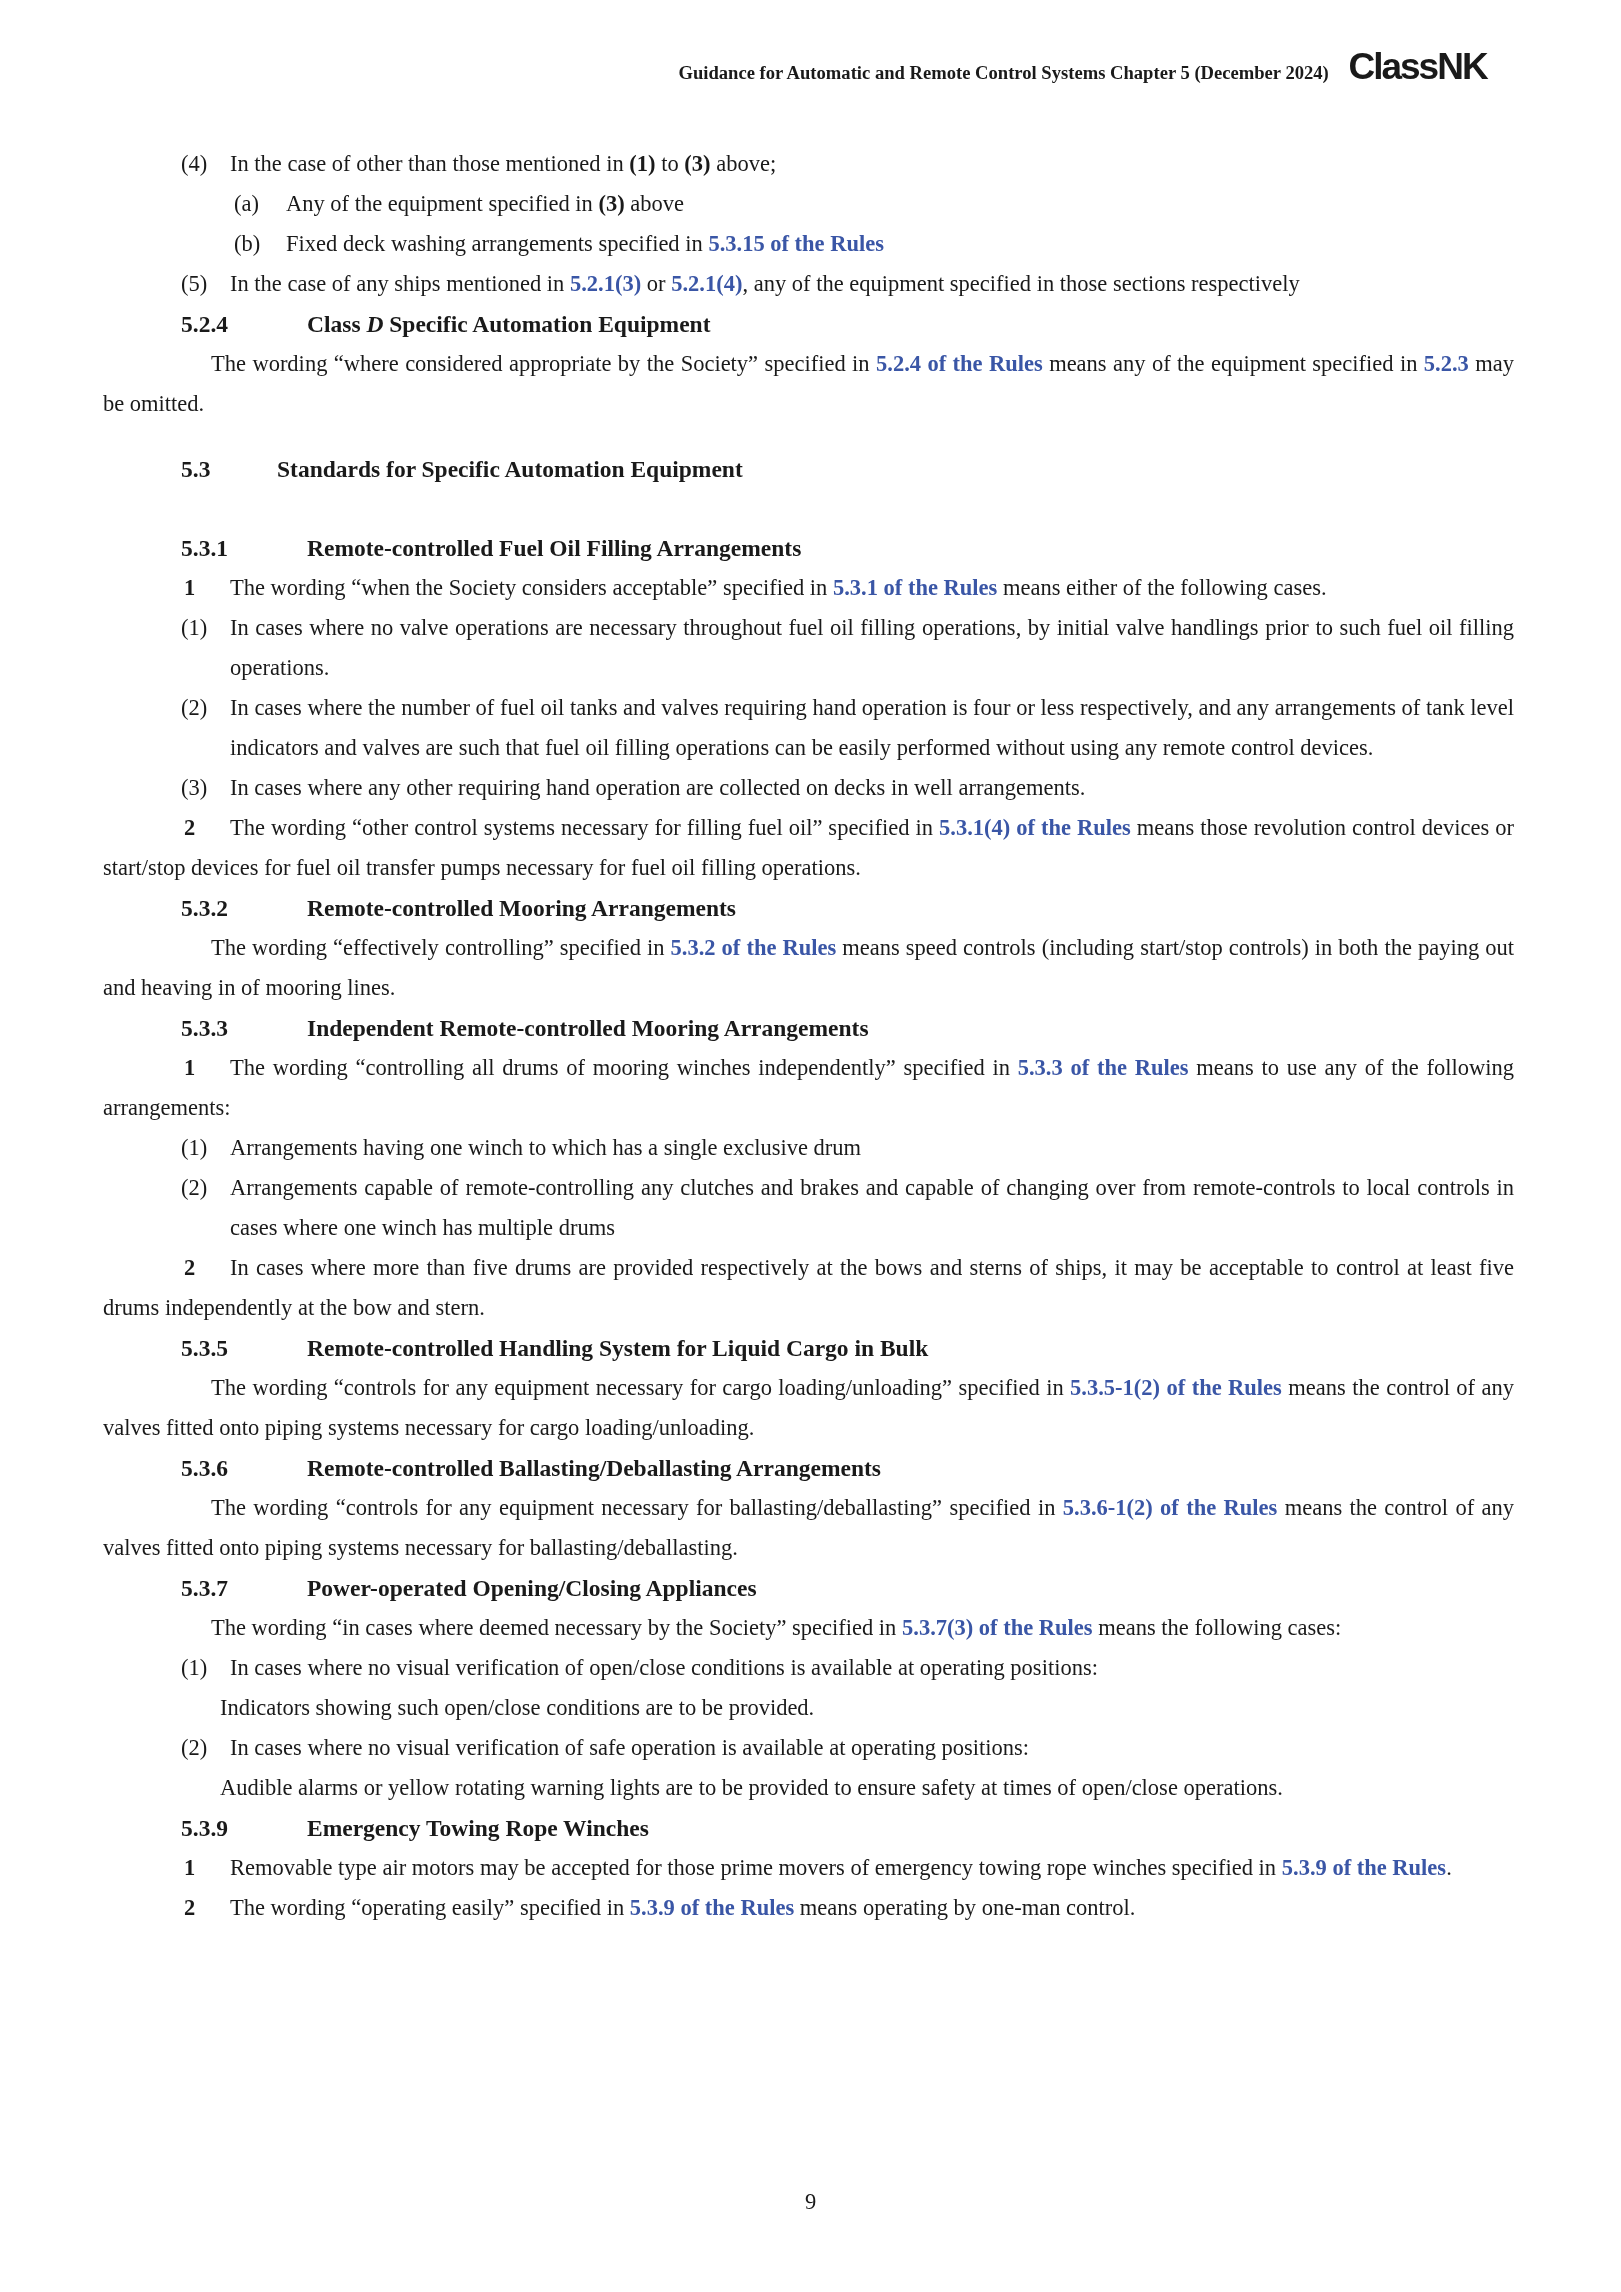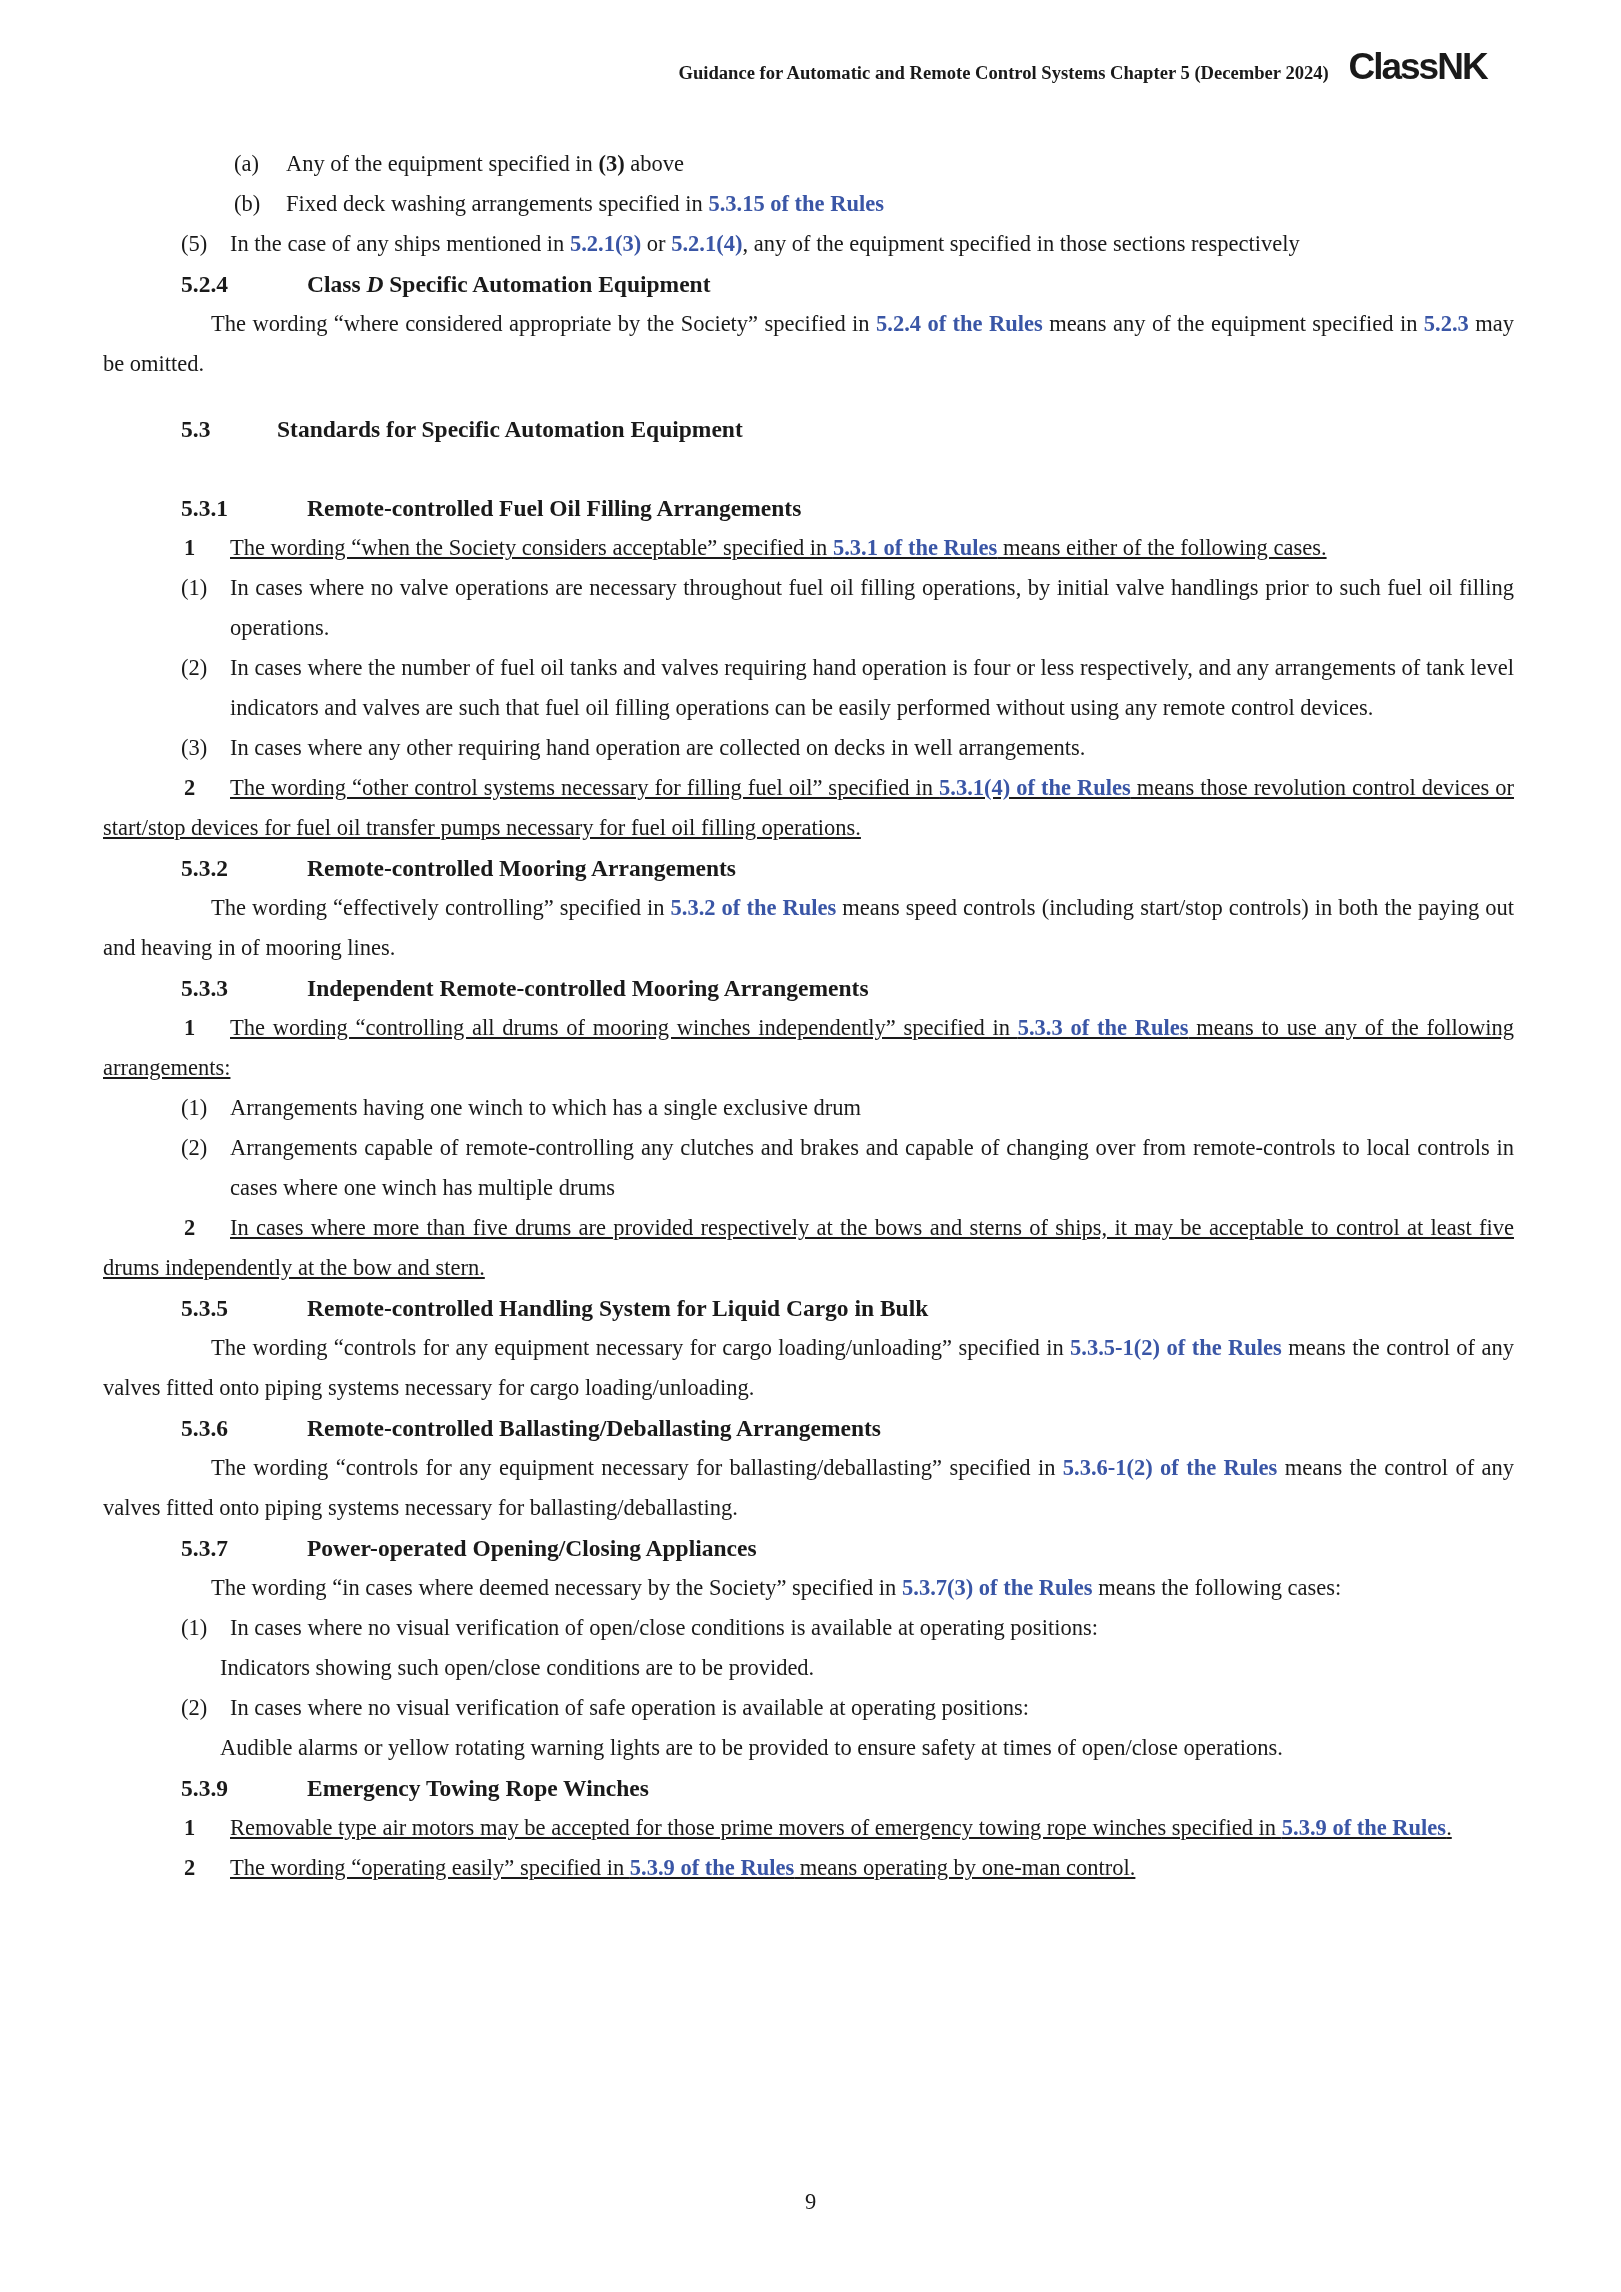--- a/index.html
+++ b/index.html
@@ -15,21 +15,21 @@
   .header{display:flex;justify-content:flex-end;align-items:baseline;gap:19.6px;padding-right:27.4px;}
   .header-title{font-weight:bold;font-size:18.6px;line-height:37px;white-space:nowrap;}
   .logo{font-family:"Liberation Sans","DejaVu Sans",sans-serif;font-weight:bold;font-size:37px;letter-spacing:-2px;line-height:37px;}
   .doc{margin-top:53px;text-align:justify;}
   .block{margin:0;}
   .marker,.num,.numeral{display:inline-block;text-indent:0;}
   .item1{margin-left:127px;text-indent:-49px;}
   .item1 .marker{width:49px;}
   .item2{margin-left:183px;text-indent:-52px;}
   .item2 .marker{width:52px;}
-  .numbered{text-indent:81px;text-decoration:underline;}
+  .numbered{text-indent:81px;}
   .numbered .numeral{width:46px;font-weight:bold;}
   .para{text-indent:108px;}
   .subline{margin-left:117px;}
   .heading{font-weight:bold;font-size:23.5px;text-indent:78px;text-align:left;}
   .sub-heading .num{width:126px;}
   .section-heading .num{width:96px;}
   .section-heading{margin-top:25px;margin-bottom:39px;}
   .b{font-weight:bold;}
   .i{font-style:italic;}
   .link{color:var(--link,#3A56A6);font-weight:bold;}
@@ -37,20 +37,21 @@
 </style>
 </head>
 <body>
 
 <div class="page">
   <div class="header">
     <div class="header-title">Guidance for Automatic and Remote Control Systems Chapter 5 (December 2024)</div>
     <div class="logo">ClassNK</div>
   </div>
   <div class="doc" id="doc-body">
+      <div class="block item1"><span class="marker">(4)</span><span>In the case of other than those mentioned in </span><span class="b">(1)</span><span> to </span><span class="b">(3)</span><span> above;</span></div>
       <div class="block item2"><span class="marker">(a)</span><span>Any of the equipment specified in </span><span class="b">(3)</span><span> above</span></div>
       <div class="block item2"><span class="marker">(b)</span><span>Fixed deck washing arrangements specified in </span><span class="link">5.3.15 of the Rules</span></div>
       <div class="block item1"><span class="marker">(5)</span><span>In the case of any ships mentioned in </span><span class="link">5.2.1(3)</span><span> or </span><span class="link">5.2.1(4)</span><span>, any of the equipment specified in those sections respectively</span></div>
       <div class="block sub-heading heading"><span class="num">5.2.4</span><span>Class </span><span class="i">D</span><span> Specific Automation Equipment</span></div>
       <div class="block para"><span>The wording “where considered appropriate by the Society” specified in </span><span class="link">5.2.4 of the Rules</span><span> means any of the equipment specified in </span><span class="link">5.2.3</span><span> may be omitted.</span></div>
       <div class="block section-heading heading"><span class="num">5.3</span><span>Standards for Specific Automation Equipment</span></div>
       <div class="block sub-heading heading"><span class="num">5.3.1</span><span>Remote-controlled Fuel Oil Filling Arrangements</span></div>
       <div class="block numbered"><span class="numeral">1</span><span>The wording “when the Society considers acceptable” specified in </span><span class="link">5.3.1 of the Rules</span><span> means either of the following cases.</span></div>
       <div class="block item1"><span class="marker">(1)</span><span>In cases where no valve operations are necessary throughout fuel oil filling operations, by initial valve handlings prior to such fuel oil filling operations.</span></div>
       <div class="block item1"><span class="marker">(2)</span><span>In cases where the number of fuel oil tanks and valves requiring hand operation is four or less respectively, and any arrangements of tank level indicators and valves are such that fuel oil filling operations can be easily performed without using any remote control devices.</span></div>

